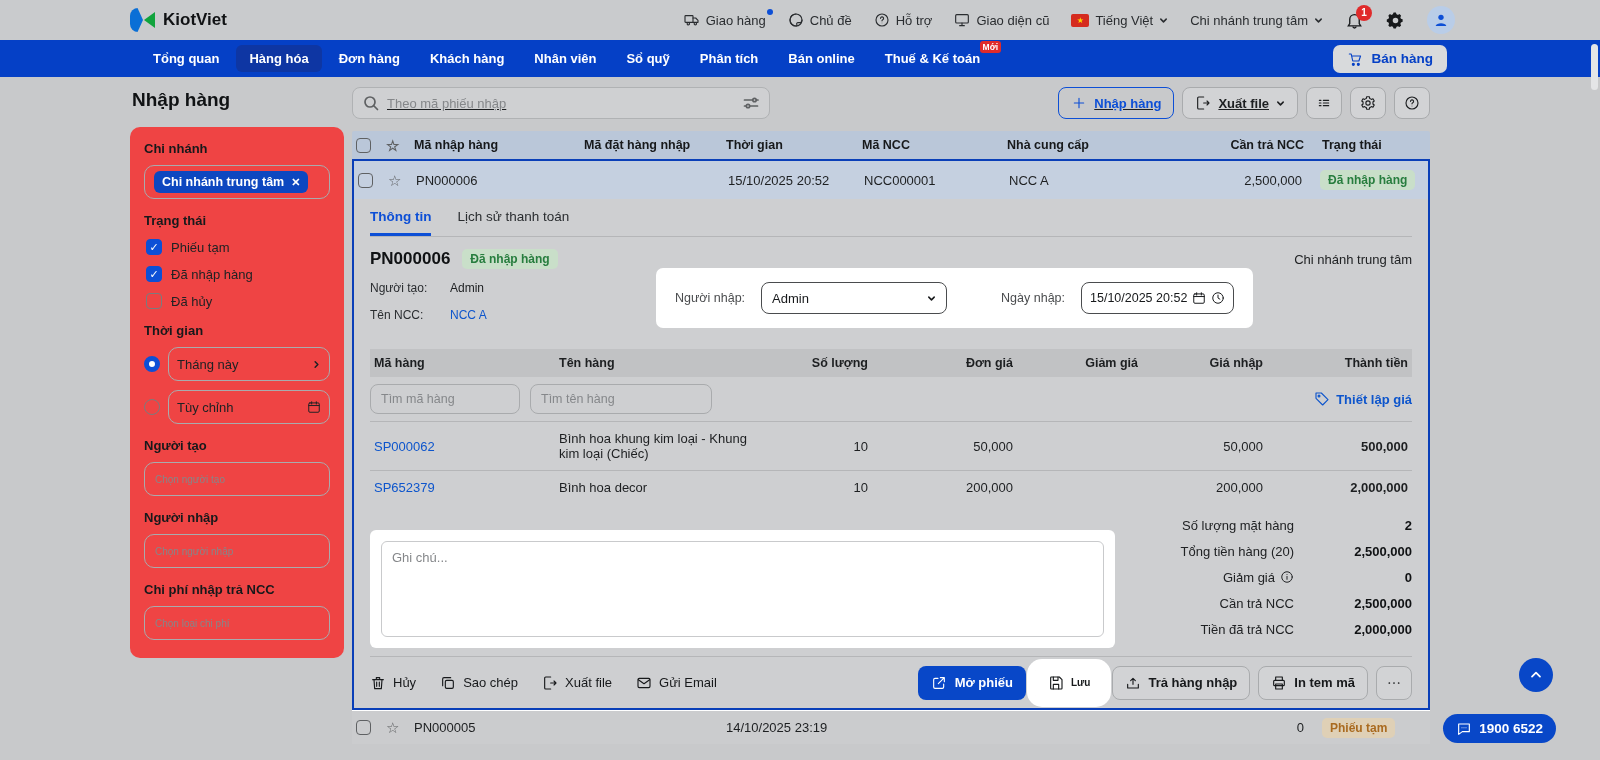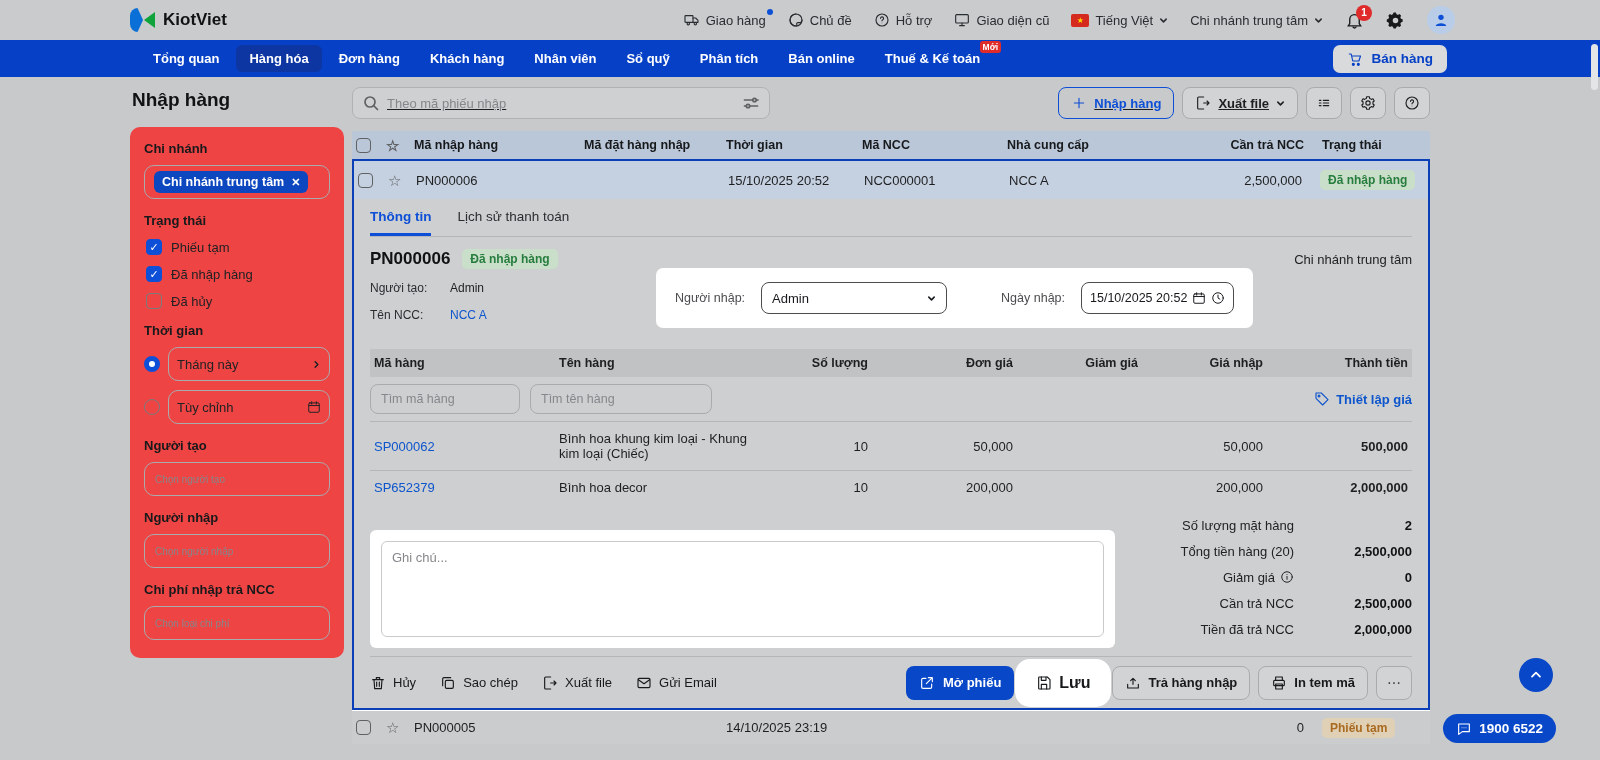--- a/index.html
+++ b/index.html
@@ -112,21 +112,21 @@
   .note-spot textarea { width:100%; height:100%; resize:none; border:1px solid #c9cacc; border-radius:6px; padding:8px 10px; font-size:13px; font-family:inherit; outline:none; color:#202224; }
   .summary { flex:1; margin-left:30px; padding-top:4px; }
   .sum-row { display:flex; align-items:center; justify-content:flex-end; height:26px; font-size:13px; color:#202224; }
   .sum-row .sl { display:flex; align-items:center; gap:5px; }
   .sum-row .sv { width:118px; text-align:right; font-weight:700; color:#101214; }
 
   .action-bar { border-top:1px solid #b5b6b8; height:52px; margin-top:8px; display:flex; align-items:center; gap:24px; }
   .act-plain { display:flex; align-items:center; gap:7px; font-size:13px; color:#17191b; cursor:pointer; }
   .act-right { margin-left:auto; display:flex; align-items:center; gap:8px; }
   .btn-primary { height:34px; border:none; border-radius:8px; background:#0847c8; color:#fff; font-weight:700; font-size:13px; display:flex; align-items:center; gap:8px; padding:0 13px; cursor:pointer; font-family:inherit; }
-  .btn-save { height:34px; border:none; border-radius:8px; background:#fff; color:#17191b; font-weight:700; font-size:16px; display:flex; align-items:center; gap:7px; padding:0 14px; cursor:pointer; box-shadow:0 0 0 7px #ffffff; font-family:inherit; }
+  .btn-save { height:34px; border:none; border-radius:8px; background:#fff; color:#17191b; font-weight:700; font-size:10px; display:flex; align-items:center; gap:7px; padding:0 14px; cursor:pointer; box-shadow:0 0 0 7px #ffffff; font-family:inherit; }
   .btn-sec { height:34px; border:1px solid #a9abad; border-radius:8px; background:#d2d3d5; color:#17191b; font-weight:700; font-size:13px; display:flex; align-items:center; gap:7px; padding:0 12px; cursor:pointer; font-family:inherit; }
   .btn-more { width:36px; justify-content:center; padding:0; letter-spacing:1px; }
 
   
   .scroll-top { position:absolute; right:47px; top:658px; width:34px; height:34px; border-radius:50%; background:#0847c8; color:#fff; display:flex; align-items:center; justify-content:center; cursor:pointer; }
   .hotline { position:absolute; right:44px; bottom:17px; height:29px; background:#0847c8; color:#fff; font-weight:700; font-size:13.5px; border-radius:15px; display:flex; align-items:center; gap:7px; padding:0 13px; cursor:pointer; }
   .vscroll { position:absolute; right:2px; top:44px; width:7px; height:46px; border-radius:4px; background:#e4e5e7; }
 </style>
 </head>
 <body>

